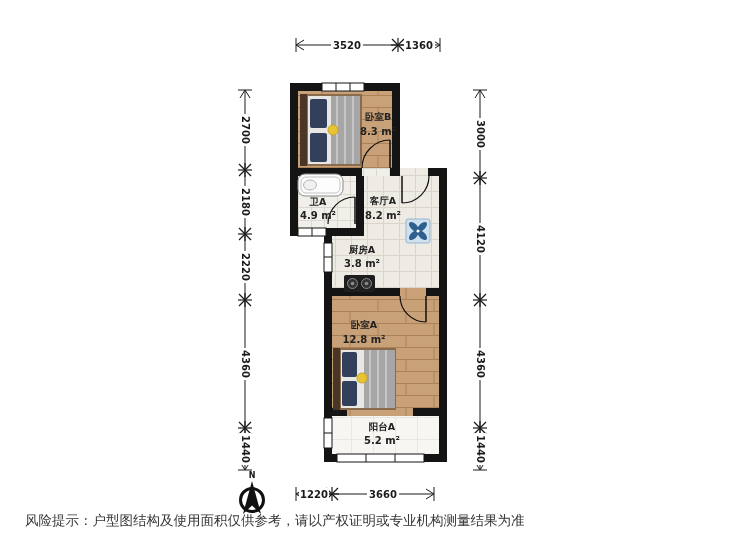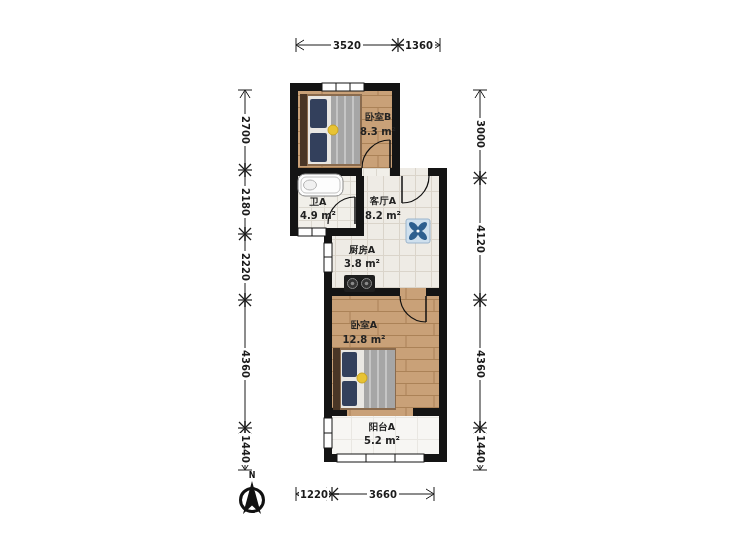--- a/index.html
+++ b/index.html
@@ -252,13 +252,14 @@
     <text class="dim-label" text-anchor="middle" x="480" y="449" transform="rotate(90 480 449)" dy="3.5">1440</text>
   </g>
 
   <g>
     <text class="compass-n" x="252" y="478" text-anchor="middle">N</text>
     <circle cx="252" cy="500" r="11.5" fill="none" stroke="#111111" stroke-width="3"></circle>
     <polygon points="252,481 261,514 252,505.5 243,514" fill="#111111"></polygon>
   </g>
 </svg>
 
+<div class="disclaimer">风险提示：户型图结构及使用面积仅供参考，请以产权证明或专业机构测量结果为准</div>
 </div>
 
 </body></html>

